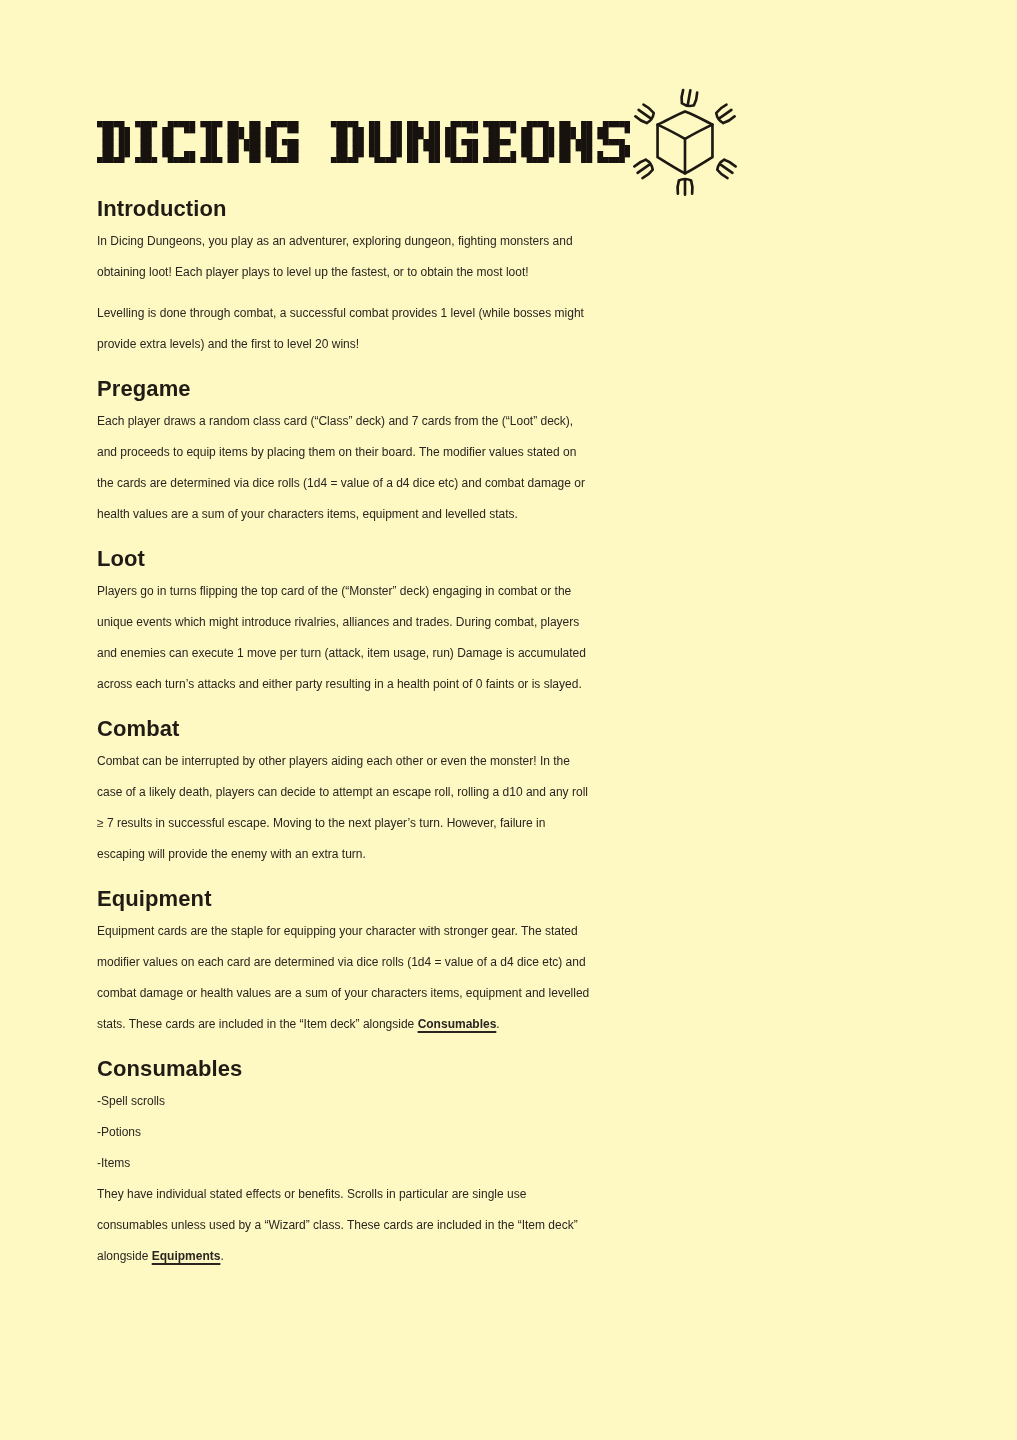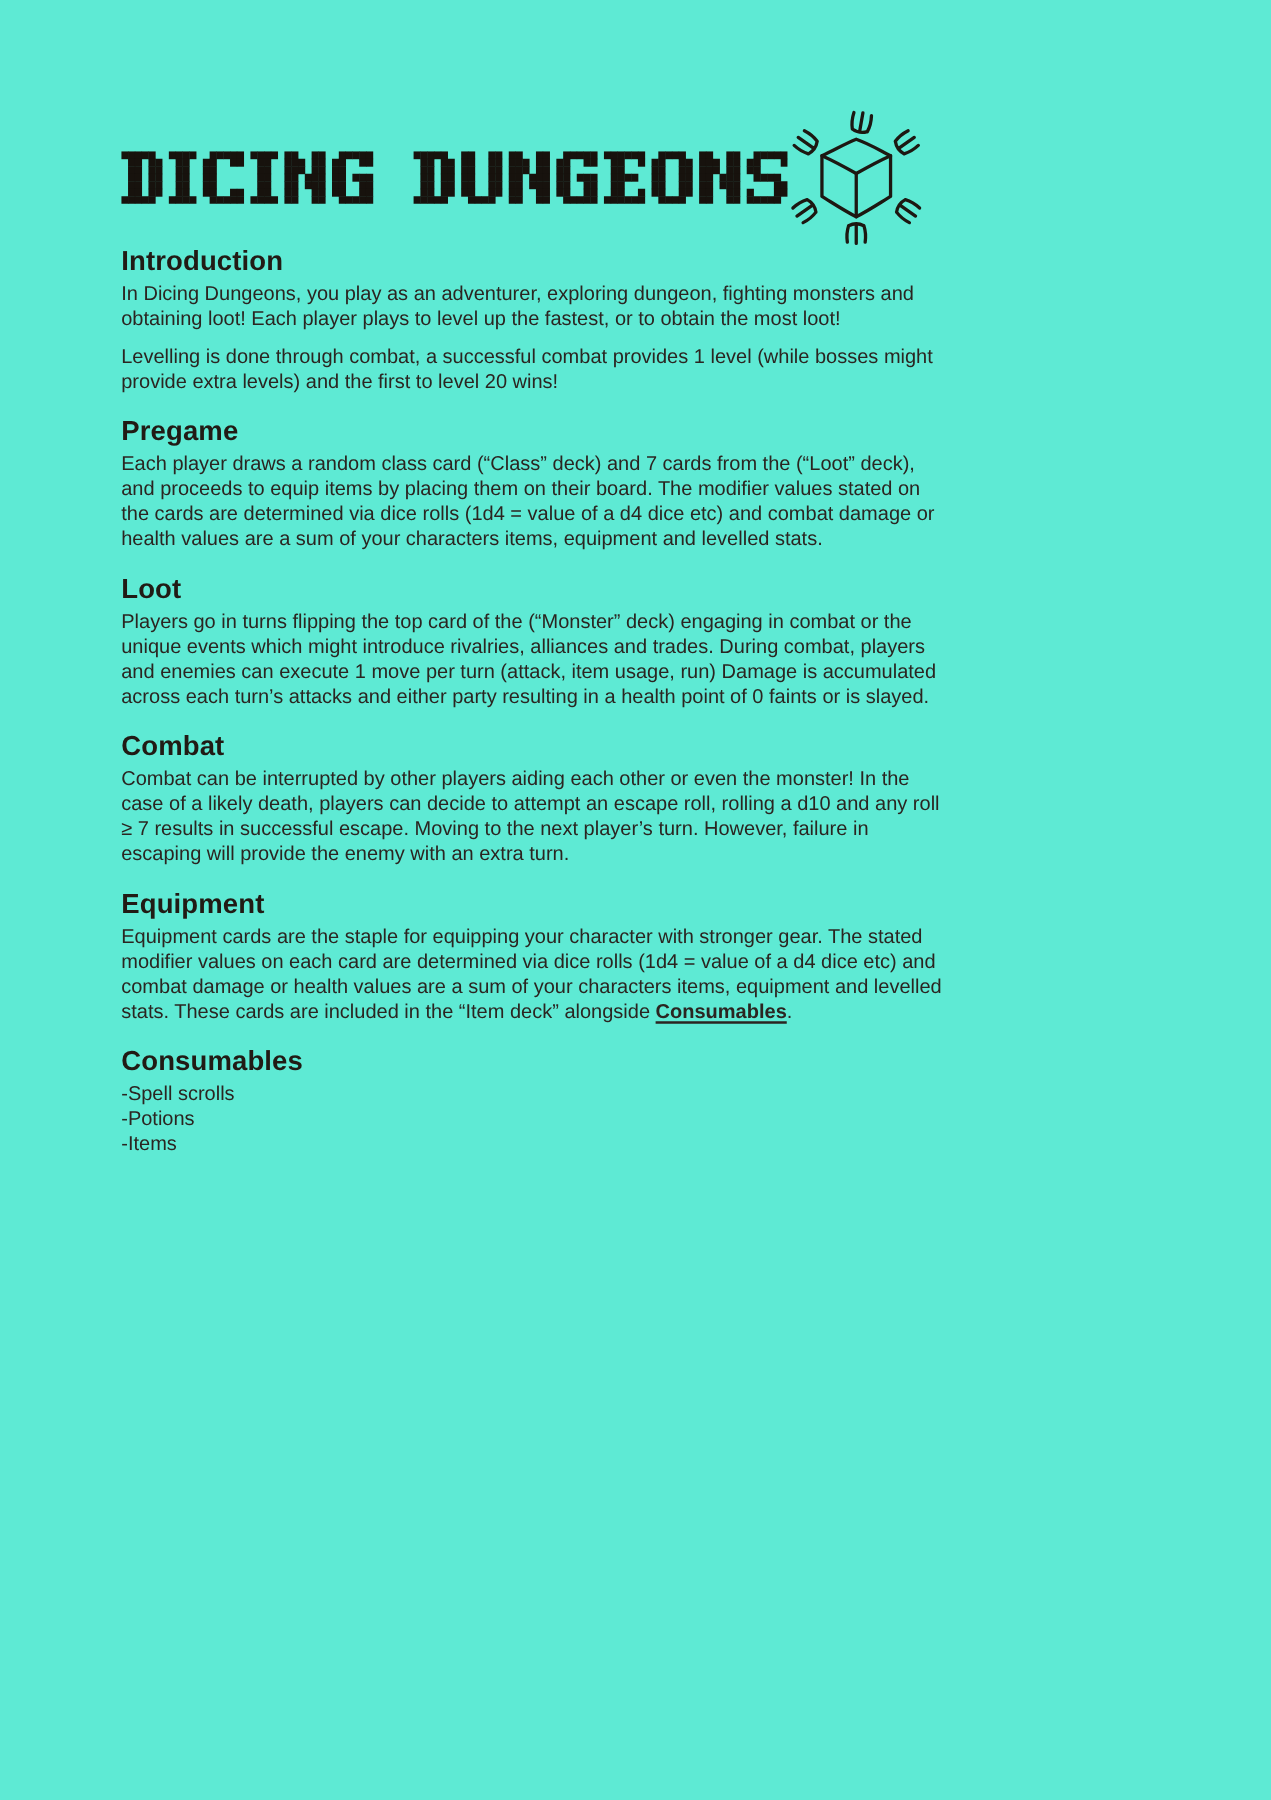--- a/index.html
+++ b/index.html
@@ -6,21 +6,21 @@
     margin: 0;
     padding: 0;
     background: #f0ebe3;
   }
   .page {
     position: relative;
     width: 1017px;
     height: 1440px;
     box-sizing: border-box;
     padding: 121px 95px 0 97px;
-    background: #5eead4;
+    background: #fef9c3;
     font-family: "Liberation Sans", sans-serif;
     color: #2b2521;
     overflow: hidden;
   }
   .title-row {
     position: relative;
     height: 42px;
     margin-bottom: 33px;
   }
   #title-svg {
@@ -36,22 +36,22 @@
   }
   .section h2 {
     margin: 0 0 4px 0;
     font-size: 22px;
     line-height: 26px;
     font-weight: 700;
     color: #211b15;
     letter-spacing: 0.1px;
   }
   .block {
-    font-size: 16px;
-    line-height: 20px;
+    font-size: 12px;
+    line-height: 31px;
     white-space: pre-line;
     letter-spacing: 0px;
     max-width: 825px;
   }
   .block.p + .block.p {
     margin-top: 10px;
   }
   .run-bold {
     font-weight: 700;
   }
@@ -511,16 +511,19 @@
         <div class="block p"><span>Equipment cards are the staple for equipping your character with stronger gear. The stated
 modifier values on each card are determined via dice rolls (1d4 = value of a d4 dice etc) and
 combat damage or health values are a sum of your characters items, equipment and levelled
 stats. These cards are included in the “Item deck” alongside </span><span class="run-bold run-underline">Consumables</span><span>.</span></div>
       </section>
       <section class="section">
         <h2>Consumables</h2>
         <div class="block line"><span>-Spell scrolls</span></div>
         <div class="block line"><span>-Potions</span></div>
         <div class="block line"><span>-Items</span></div>
+        <div class="block line"><span>They have individual stated effects or benefits. Scrolls in particular are single use
+consumables unless used by a “Wizard” class. These cards are included in the “Item deck”
+alongside </span><span class="run-bold run-underline">Equipments</span><span>.</span></div>
       </section>
     </main>
 
 </div>
 
 </body></html>

